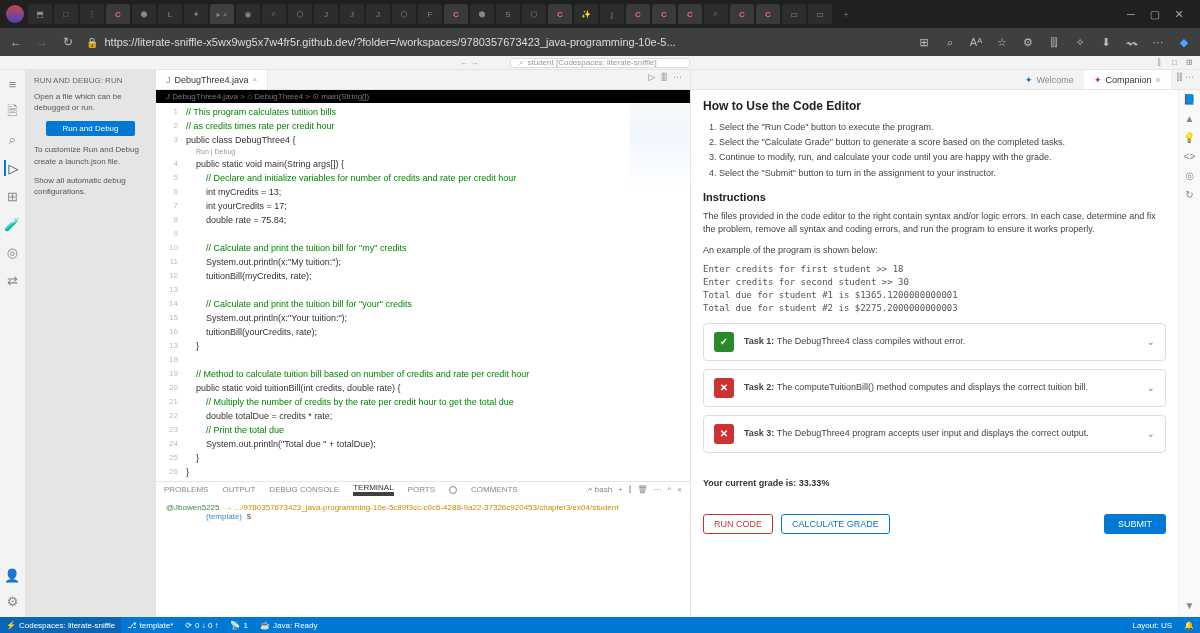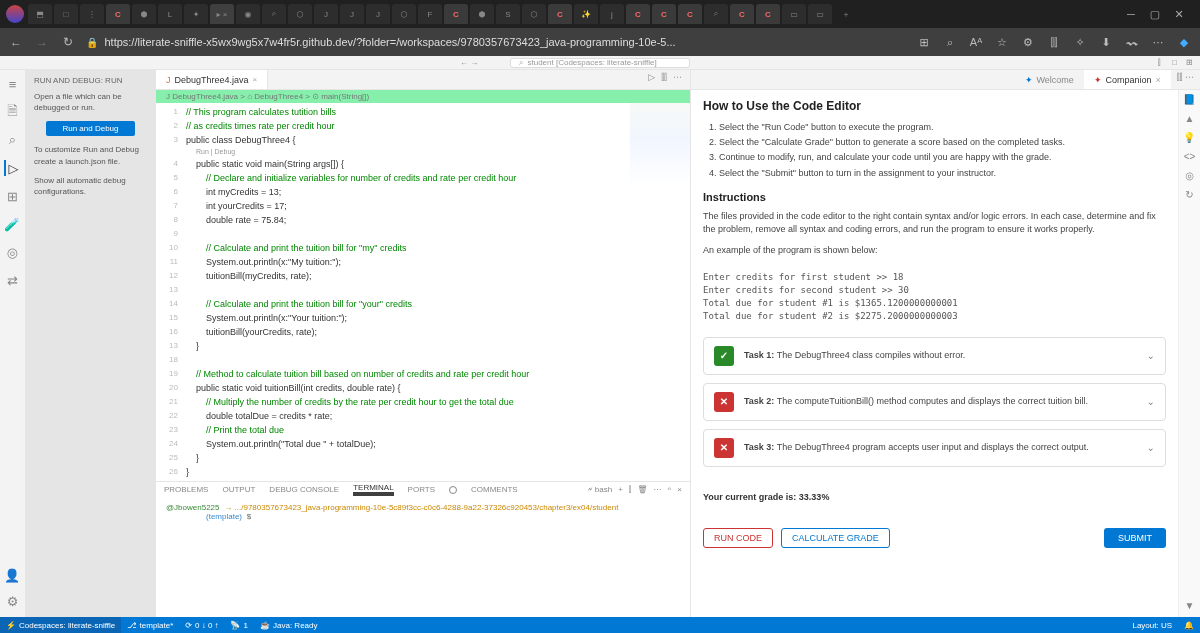--- a/index.html
+++ b/index.html
@@ -39,21 +39,21 @@
 .sidebar { width: 130px; background:#e5e5e5; padding-top:18px; font-size:8px; color:#555; border-right:1px solid #e5e5e5;}
 .side-title { font-size:8px; padding:2px 8px; color:#666; text-transform:uppercase; }
 .side-section { padding:4px 8px; font-size:8px; color:#555; line-height:1.4;}
 .run-btn { background:#0078d4; color:#fff; padding:3px 16px; font-size:8px; border-radius:2px; margin:4px auto; display:block; width:fit-content; cursor:pointer; border:none;}
 
 .editor-area { flex:1; display:flex; flex-direction:column; padding-top:14px; min-width:0;}
 .tabs { height:20px; background:#f3f3f3; display:flex; font-size:9px; border-bottom:1px solid #e5e5e5;}
 .tab { padding:2px 10px; background:#fff; display:flex; align-items:center; gap:4px; color:#666; cursor:pointer; border-right:1px solid #e5e5e5;}
 .tab.active { color:#333; }
 .tab-close { font-size:8px; color:#aaa; }
-.breadcrumb { font-size:8px; padding:2px 10px; color:#777; background:#86efac; }
+.breadcrumb { font-size:8px; padding:2px 10px; color:#777; background:#000000; }
 
 .code-panel { flex:1; background:#fff; position:relative; overflow:hidden; font-family:Consolas,monospace; font-size:9px; }
 .minimap { position:absolute; right:0; top:0; width:60px; height:120px; background:linear-gradient(#f0f6f0 0%, #e8f0ff 30%, #fff 70%); opacity:0.6; }
 .code-lines { padding:2px 0 2px 6px; }
 .code-line { display:flex; }
 .gutter { width:24px; text-align:right; padding-right:8px; color:#bbb; font-size:8px; line-height:14px;}
 .code-text { flex:1; line-height:14px; white-space:pre; }
 .codelens { font-size:7px; color:#999; padding-left:34px; line-height:10px;}
 .cmt { color:#008800; }
 
@@ -69,21 +69,21 @@
 
 .right-panel { width:510px; background:#fff; border-left:1px solid #e5e5e5; display:flex; flex-direction:column; padding-top:14px;}
 .rp-tabs { height:20px; display:flex; font-size:9px; background:#f3f3f3; border-bottom:1px solid #e5e5e5;}
 .rp-tab { padding:2px 10px; color:#888; cursor:pointer; display:flex; align-items:center; gap:4px;}
 .rp-tab.active { background:#fff; color:#333;}
 .rp-body { flex:1; padding:8px 12px; font-size:9px; color:#444; overflow-y:auto; line-height:1.45;}
 .rp-body h2 { font-size:12px; font-weight:600; color:#222; margin-bottom:6px;}
 .rp-body h3 { font-size:11px; font-weight:600; color:#222; margin:10px 0 4px;}
 .rp-body ol { padding-left:16px; margin-bottom:8px;}
 .rp-body li { margin-bottom:2px; }
-.example { font-family:Consolas,monospace; font-size:9px; color:#555; margin:14px 0; }
+.example { font-family:Consolas,monospace; font-size:9px; color:#555; margin:6px 0; }
 .task-card { border:1px solid #ddd; border-radius:4px; padding:8px 10px; margin:8px 0; display:flex; align-items:center; gap:10px; font-size:9px; cursor:pointer;}
 .task-icon { width:20px; height:20px; border-radius:3px; color:#fff; display:flex; align-items:center; justify-content:center; font-size:10px; font-weight:bold;}
 .task-pass { background:#2a8a2a; }
 .task-fail { background:#c33; }
 .task-text { flex:1; }
 .task-chev { color:#888; font-size:10px;}
 .grade-text { font-size:9px; color:#333; margin:24px 0; font-weight:600;}
 .action-row { display:flex; gap:8px; align-items:center;}
 .btn-outline { border:1px solid #c33; color:#c33; background:#fff; padding:4px 10px; font-size:9px; border-radius:3px; cursor:pointer;}
 .btn-outline.blue { border-color:#0078d4; color:#0078d4;}

